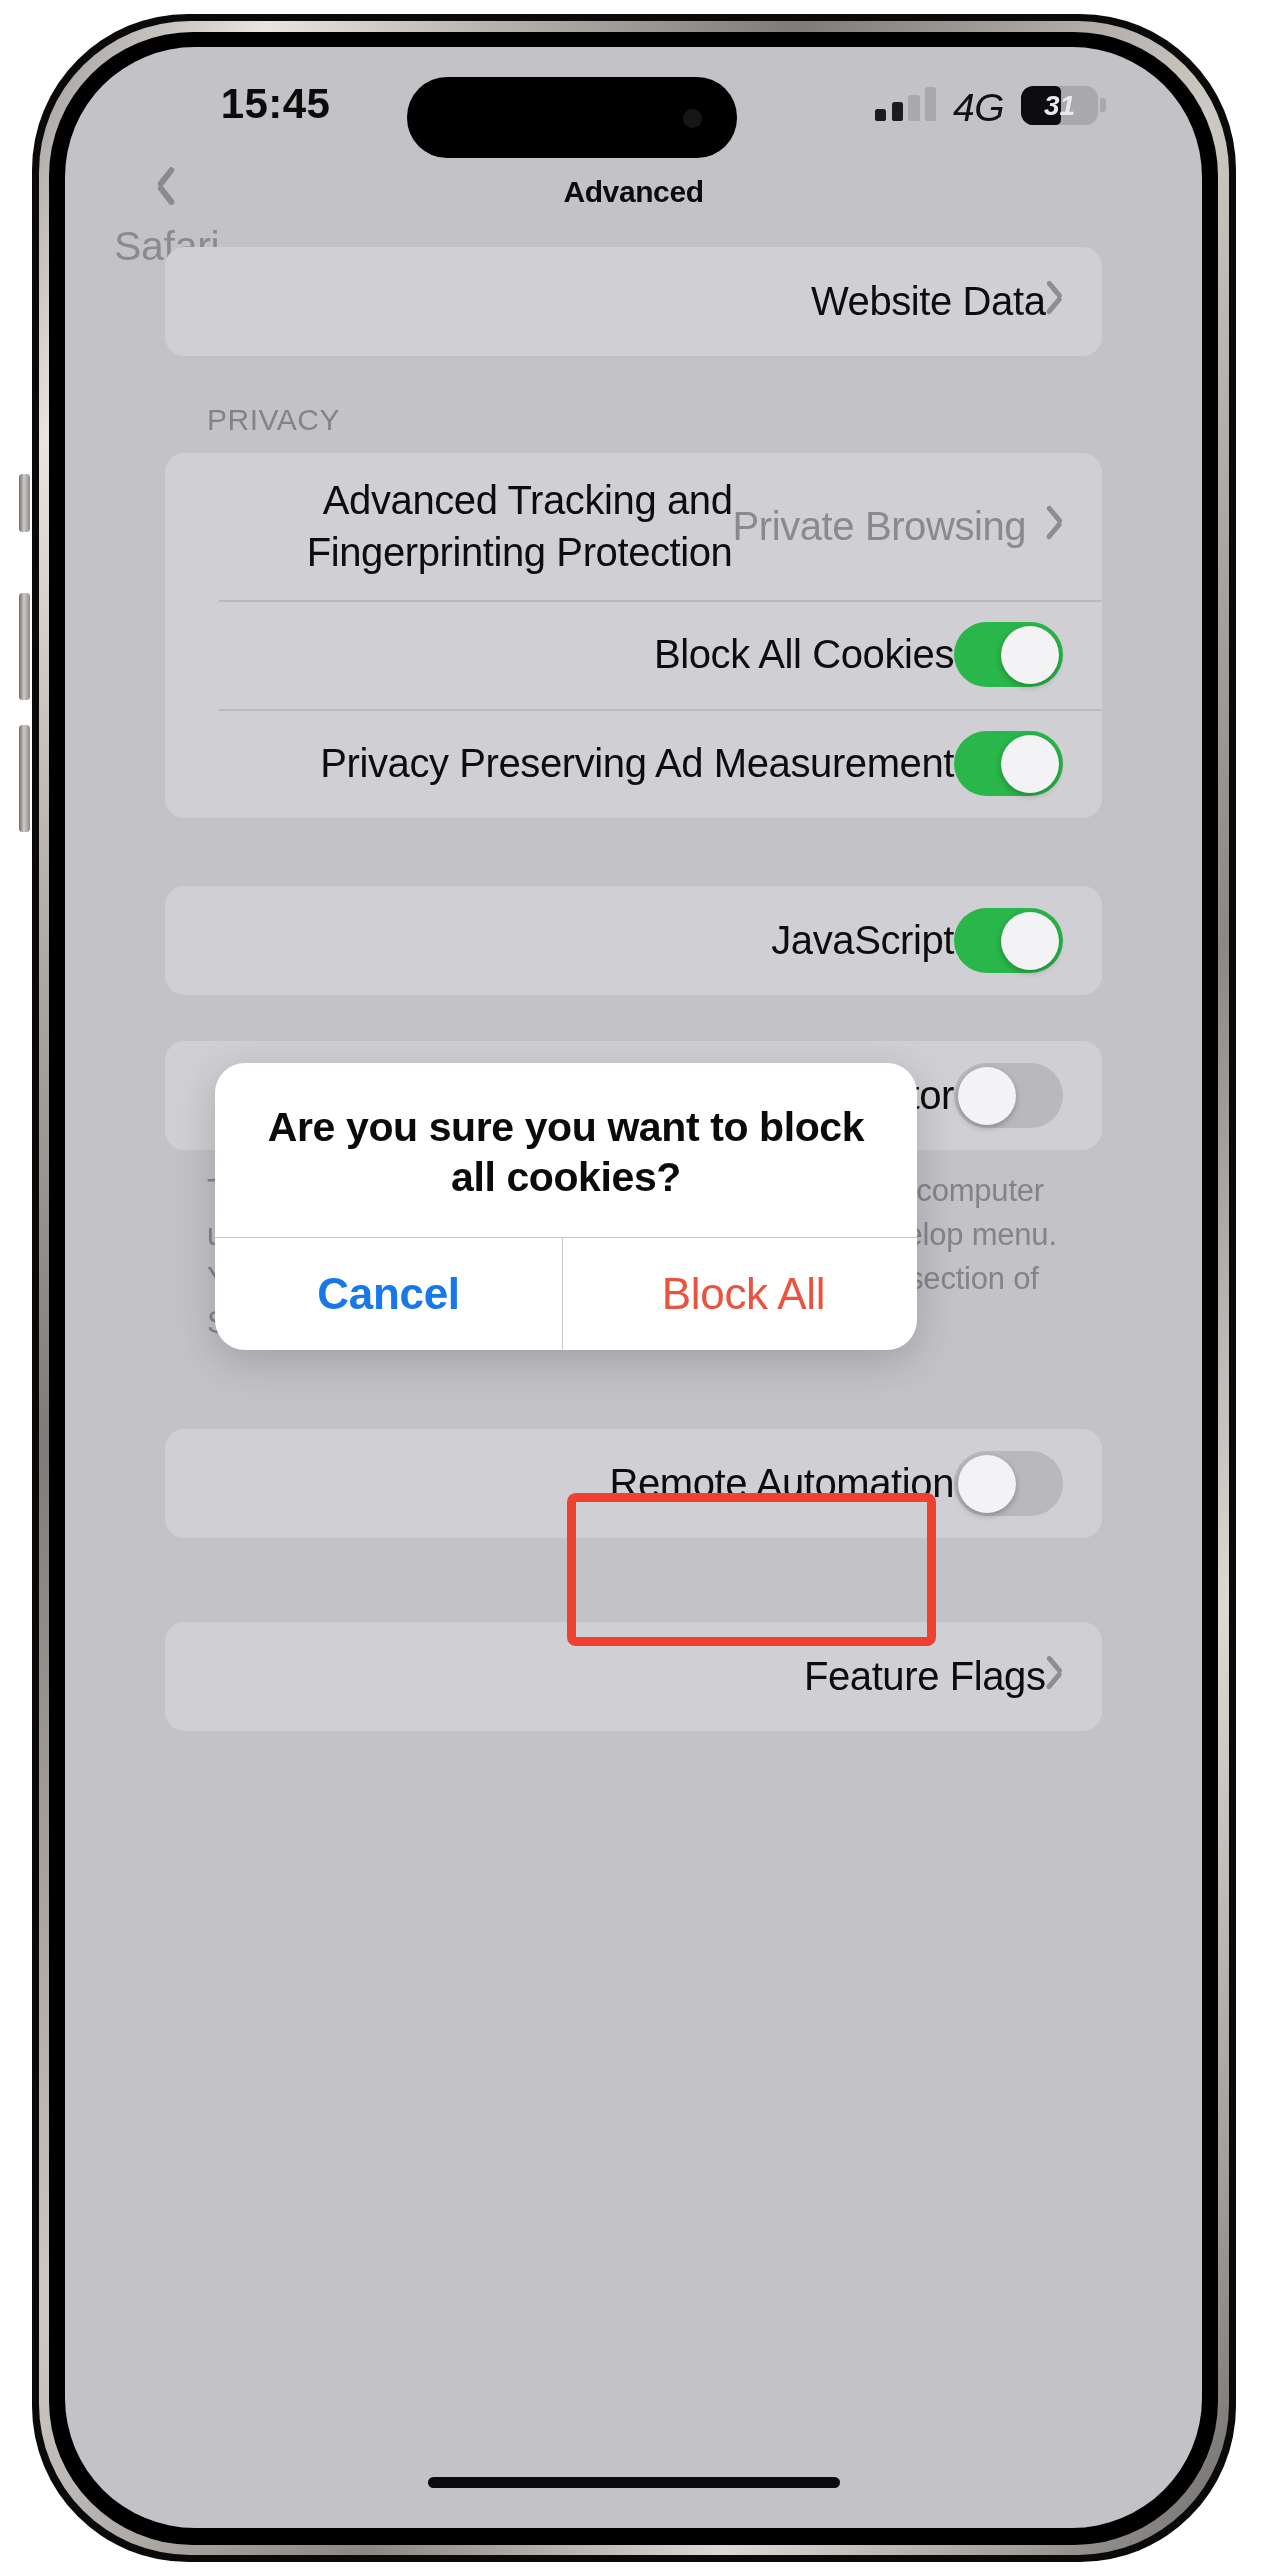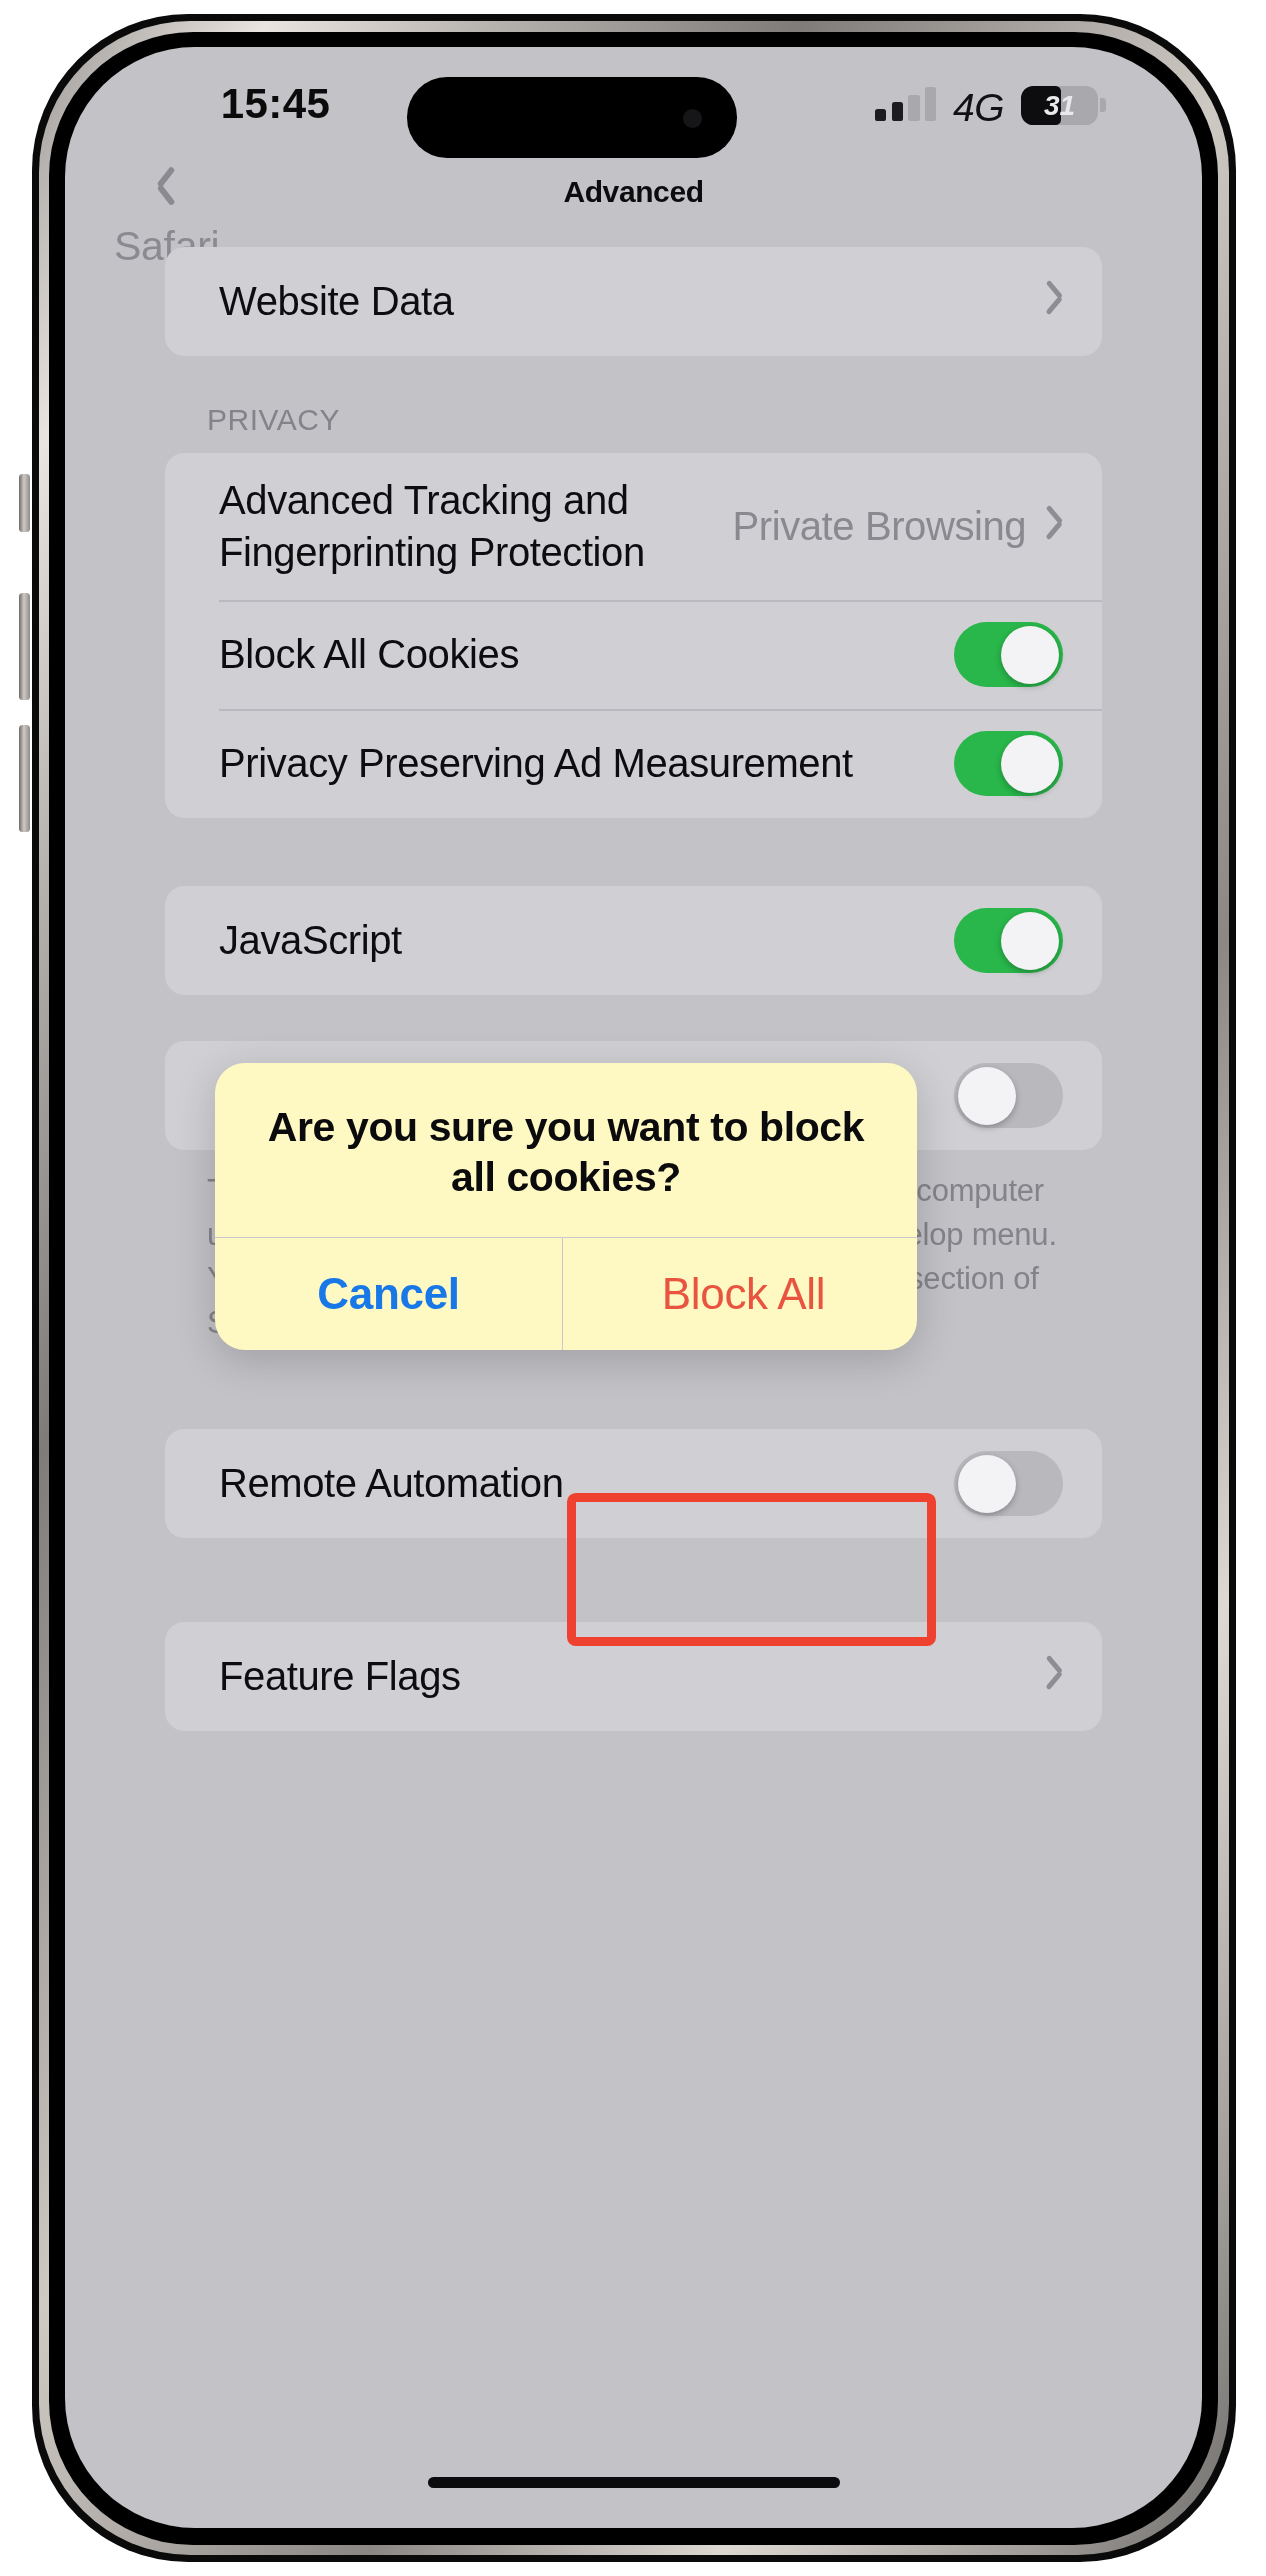--- a/index.html
+++ b/index.html
@@ -85,21 +85,21 @@
   .nav-title { position: absolute; left: 0; top: 12.3px; width: 1137px; text-align: center;
                font-size: 30px; font-weight: 700; color: #0c0c0e; letter-spacing: -0.4px; }
 
   
   .content { position: absolute; left: 0; top: 200px; width: 1137px; height: 2281px; }
   .group {
     margin: 0 100px; background: #d0cfd3; border-radius: 19.3px; overflow: hidden;
   }
   .row {
     position: relative; display: flex; align-items: center;
-    min-height: 109px; padding: 0 39px 0 54px;
+    min-height: 109px; padding: 0 39px 0 54px; text-align: right;
   }
   .row + .row::before {
     content: ""; position: absolute; left: 54px; right: 0; top: 0;
     height: 1.8px; background: #bab9bf;
   }
   .row-label { font-size: 40px; color: #0d0d0f; letter-spacing: -0.4px; line-height: 1.28; flex: 1; }
   .row-value { font-size: 40px; color: #8a898f; letter-spacing: -0.4px; margin-right: 19.3px; }
   .chev-right { width: 17.5px; height: 33px; position: relative; flex: 0 0 auto; }
   .chev-right::before, .chev-right::after {
     content: ""; position: absolute; right: 1.8px; width: 21px; height: 5.3px;
@@ -129,21 +129,21 @@
   .footnote .link { color: #2f73e8; }
   .spacer-s { height: 46px; }
   .spacer-m { height: 68px; }
   .spacer-l { height: 84px; }
 
   
   .alert-wrap { position: absolute; left: 0; top: 0; width: 1137px; height: 2481px;
                 pointer-events: none; }
   .alert {
     position: absolute; left: 150px; top: 1016px; width: 702px;
-    background: #fef9c3; border-radius: 30px; overflow: hidden;
+    background: #ffffff; border-radius: 30px; overflow: hidden;
     box-shadow: 0 10.5px 42px rgba(0,0,0,.18);
   }
   .alert-body { padding: 39px 47px 35px 47px; text-align: center; }
   .alert-title { font-size: 41px; font-weight: 700; color: #0b0b0d;
                  line-height: 1.22; letter-spacing: -0.4px; }
   .alert-msg { margin-top: 14px; font-size: 37px; color: #121214;
                line-height: 1.26; letter-spacing: -0.4px; }
   .alert-actions { display: flex; border-top: 1.8px solid #c9c8ce; }
   .alert-btn { flex: 1; height: 112px; display: flex; align-items: center;
                justify-content: center; font-size: 44px; letter-spacing: -0.3px; }

